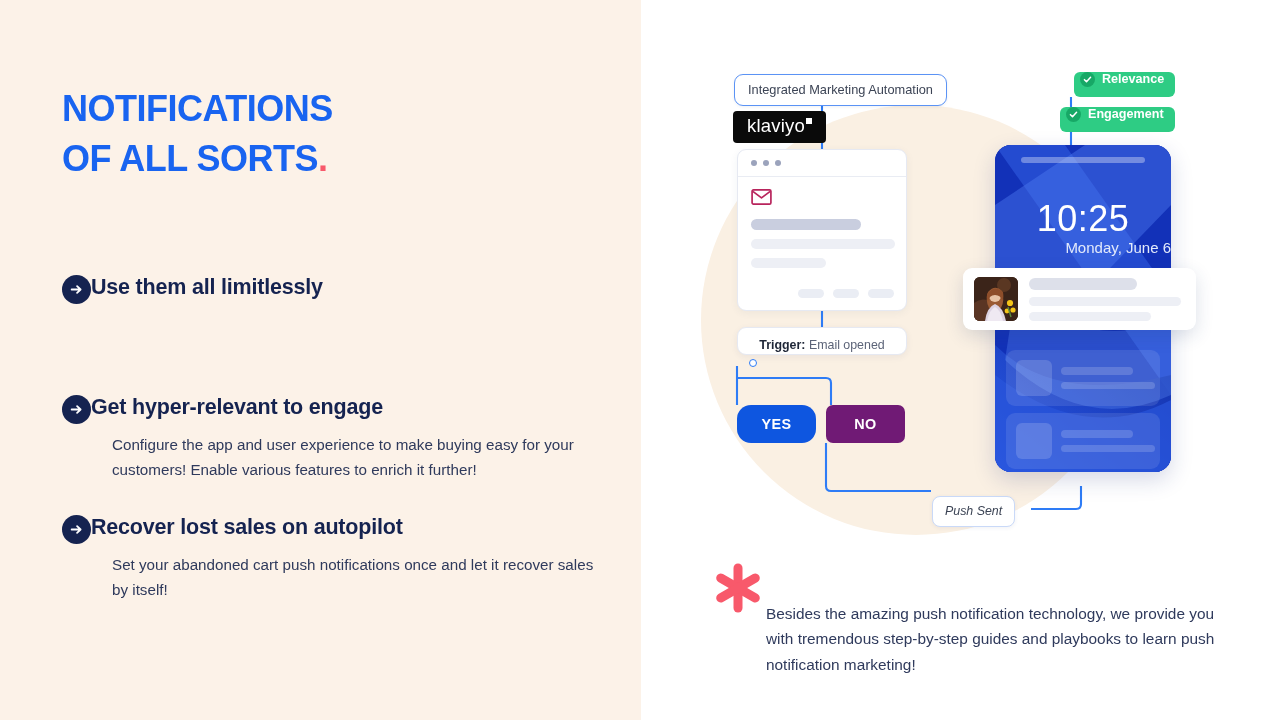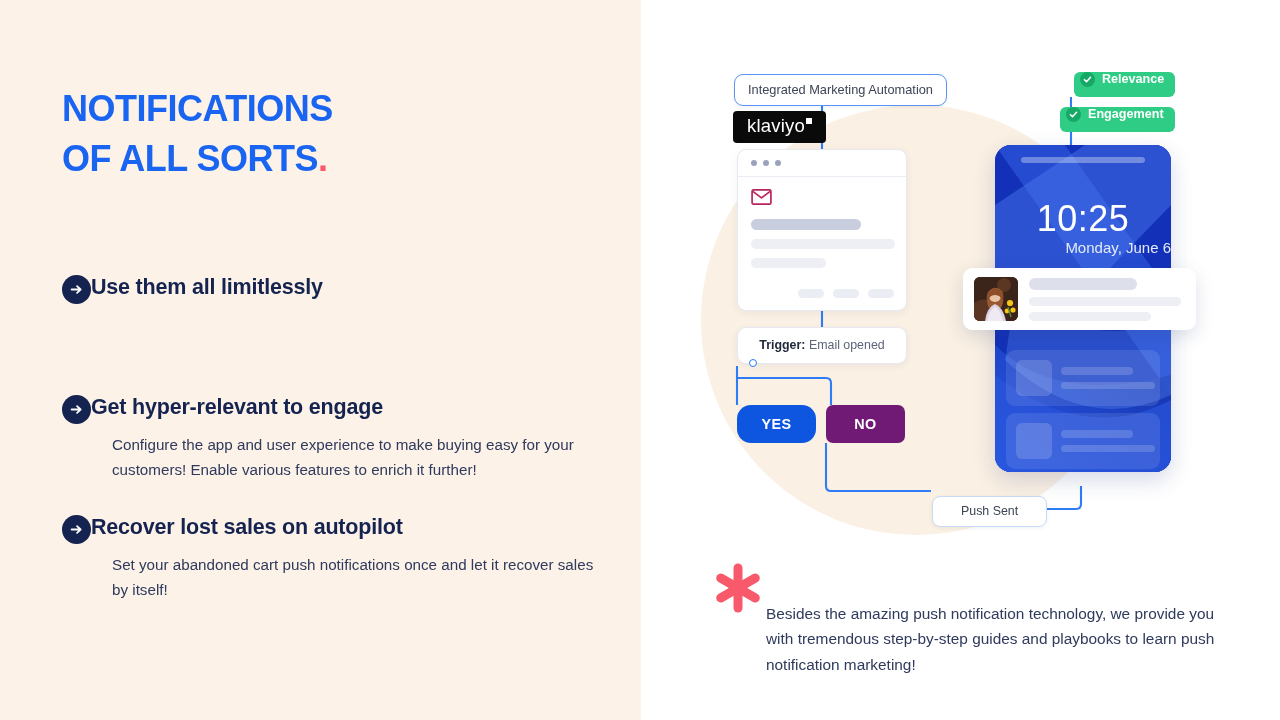--- a/index.html
+++ b/index.html
@@ -143,21 +143,21 @@
   .pill-row {
     position: absolute; right: 12px; bottom: 12px;
     display: flex; gap: 9px;
   }
   .pill-row i { width: 26px; height: 9px; border-radius: 5px; background: #EAEDF4; display: block; }
 
   
   #trigger-box {
     left: 737px; top: 327px;
     width: 170px;
-    padding: 10px 12px 11px;
+    padding: 10px 12px 2px;
     background: #ffffff;
     border: 1.2px solid #E6E9F2;
     border-radius: 9px;
     box-shadow: 0 2px 7px rgba(40,60,110,.07);
     font-size: 12.4px;
     text-align: center;
     white-space: nowrap;
   }
   #trigger-box .t-key { font-weight: bold; color: #1E2637; }
   #trigger-box .t-val { color: #5C6478; }
@@ -178,28 +178,29 @@
     font-size: 14.4px;
     font-weight: bold;
     letter-spacing: .4px;
   }
   #btn-yes { left: 737px; top: 405px; background: #0E56E0; border-radius: 14px; }
   #btn-no  { left: 826px; top: 405px; background: #701a75; }
 
   
   #push-sent {
     left: 932px; top: 496px;
-    padding: 7px 28px 8px;
+    padding: 7px 12px 8px;
     background: #ffffff;
     border: 1.3px solid #C9D9F8;
     border-radius: 8px;
     font-size: 12.4px;
     color: #3C4455;
     white-space: nowrap;
     box-shadow: 0 1px 4px rgba(40,60,110,.07);
+    font-style: italic;
   }
 
   
   .green-badge {
     height: 25px;
     border-radius: 6px;
     background: #2ECC84;
     display: flex; gap: 7px;
     padding: 0 11px 0 6px;
     color: #ffffff;

